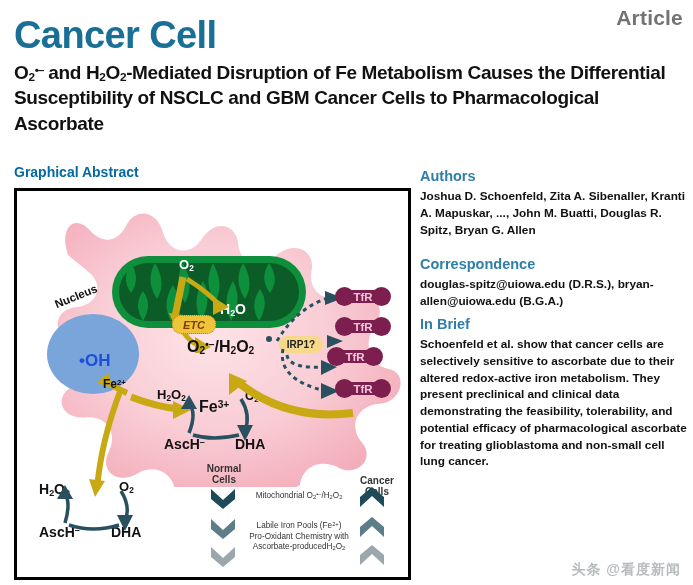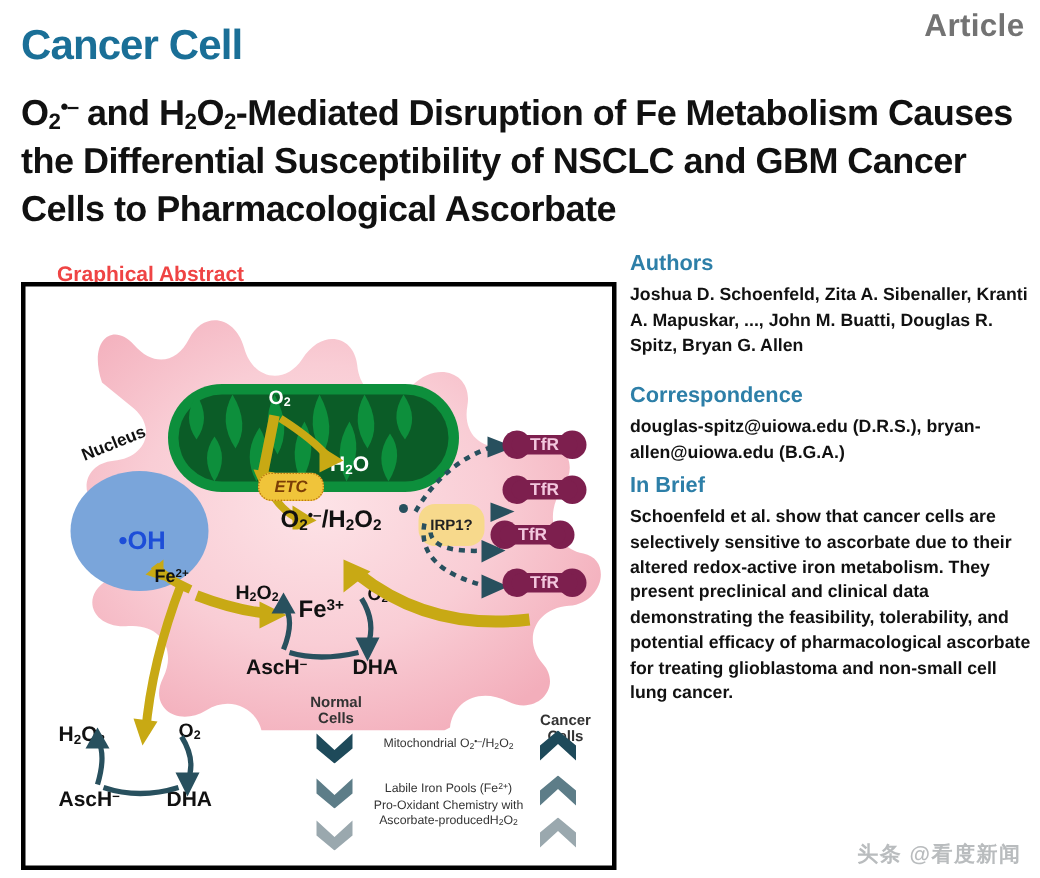--- a/index.html
+++ b/index.html
@@ -2,30 +2,30 @@
 <html><head>
 <meta charset="utf-8">
 <style>
   html,body{margin:0;padding:0;background:#fff;}
   body{width:693px;height:585px;position:relative;overflow:hidden;
        font-family:"Liberation Sans",sans-serif;color:#000;}
 
   
   #article-tag{position:absolute;right:10px;top:6px;font-size:21px;font-weight:bold;
     color:#737373;letter-spacing:.2px;}
-  #journal-title{position:absolute;left:14px;top:16px;font-size:28px;font-weight:bold;
+  #journal-title{position:absolute;left:14px;top:16px;font-size:38px;font-weight:bold;
     color:#1a6f97;letter-spacing:-.6px;line-height:1;}
-  #paper-title{position:absolute;left:14px;top:60px;width:666px;font-size:24px;
+  #paper-title{position:absolute;left:14px;top:60px;width:666px;font-size:19px;
     font-weight:bold;line-height:1.33;letter-spacing:-.35px;color:#111;}
   #paper-title sub{font-size:.62em;vertical-align:-.18em;}
   #paper-title sup{font-size:.62em;vertical-align:.45em;letter-spacing:-1px;}
 
   
-  #ga-label{position:absolute;left:14px;top:174px;font-size:14px;font-weight:bold;
-    color:#ef4444;margin-left:24px;}
+  #ga-label{position:absolute;left:14px;top:164px;font-size:14px;font-weight:bold;
+    color:#0369a1;}
   #ga-frame{position:absolute;left:14px;top:188px;width:391px;height:386px;
     border:3px solid #000;background:#fff;overflow:hidden;}
 
   
   .cell-blob{position:absolute;left:6px;top:6px;width:380px;height:290px;}
 
   
   .mito{position:absolute;}
   #mito-label{position:absolute;left:122px;top:46px;font-size:15.5px;font-weight:bold;
     color:#111;letter-spacing:-.2px;}
@@ -42,21 +42,21 @@
   .chem sub{font-size:.64em;vertical-align:-.2em;}
   .chem sup{font-size:.64em;vertical-align:.42em;}
   .chem.white{color:#fff;}
 
   
   #etc-pill{position:absolute;left:155px;top:124px;width:42px;height:17px;
     background:#f0c43a;border:1.6px dotted #c07a12;border-radius:9px;
     display:flex;align-items:center;justify-content:center;
     font-size:11px;font-weight:bold;font-style:italic;color:#7a3d06;}
   
-  #irp1-pill{position:absolute;left:262px;top:145px;width:44px;height:28px;
+  #irp1-pill{position:absolute;left:262px;top:145px;width:44px;height:17px;
     background:#f7d98c;border-radius:11px;display:flex;align-items:center;
     justify-content:center;font-size:10px;font-weight:bold;color:#222;}
 
   
   .tfr{position:absolute;width:56px;height:19px;display:flex;align-items:center;
     justify-content:center;font-size:11.5px;font-weight:bold;color:#f3c7de;}
   .tfr .lobe{position:absolute;width:19px;height:19px;border-radius:50%;background:#7d1f4e;}
   .tfr .bar{position:absolute;left:6px;right:6px;top:3px;bottom:3px;background:#7d1f4e;
     border-radius:7px;}
   .tfr span{position:relative;z-index:2;}

